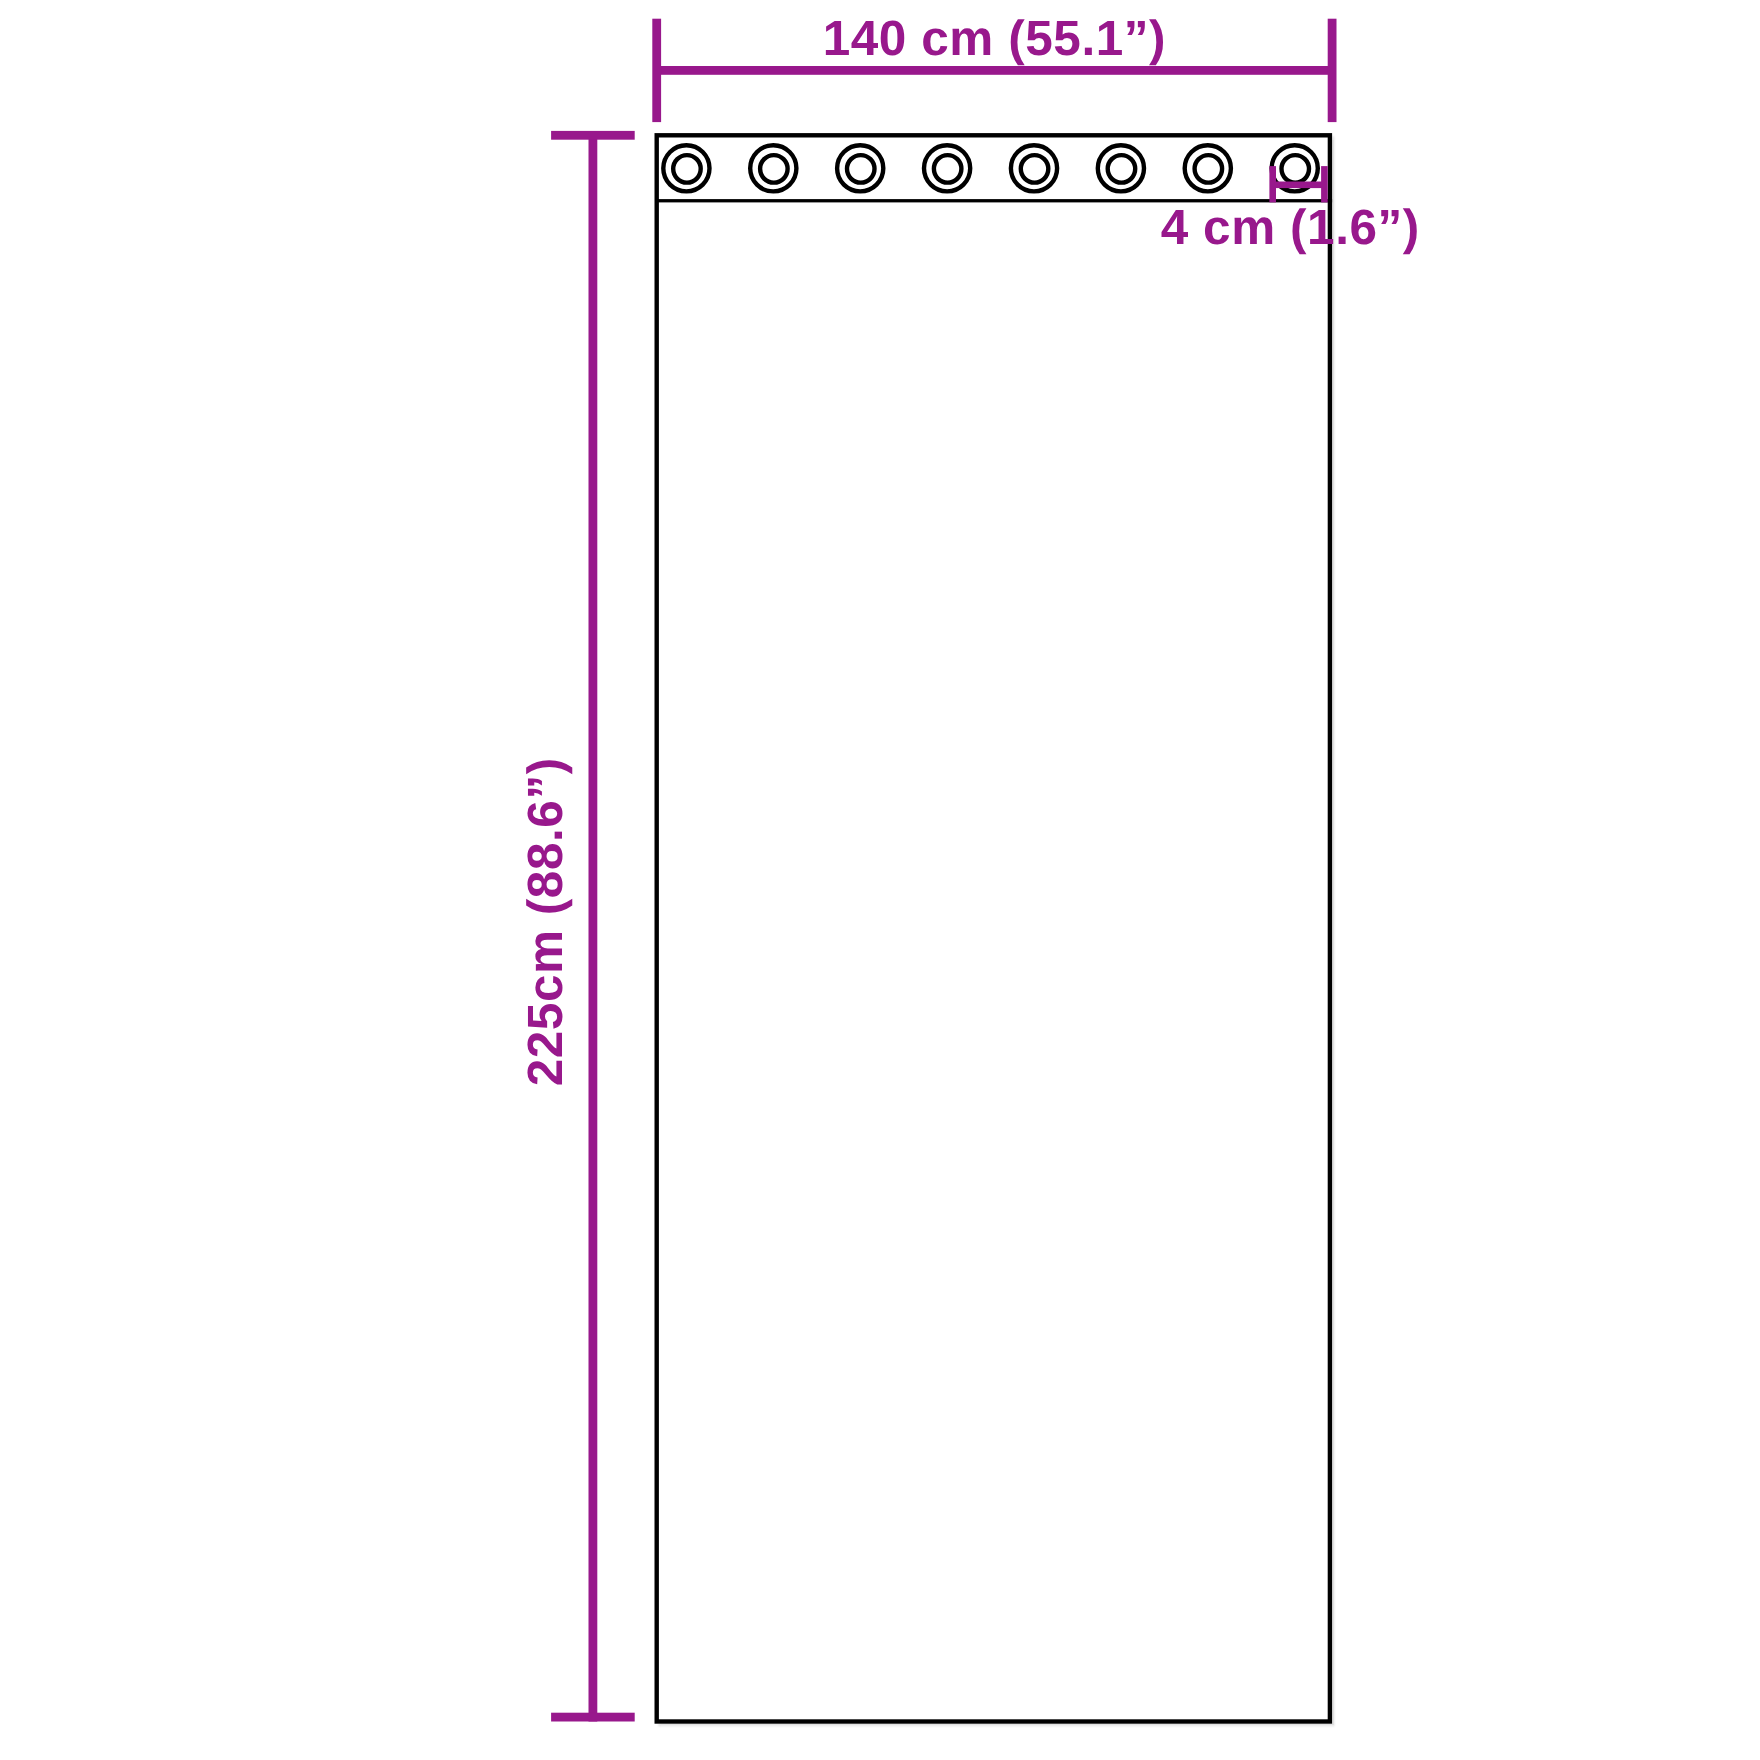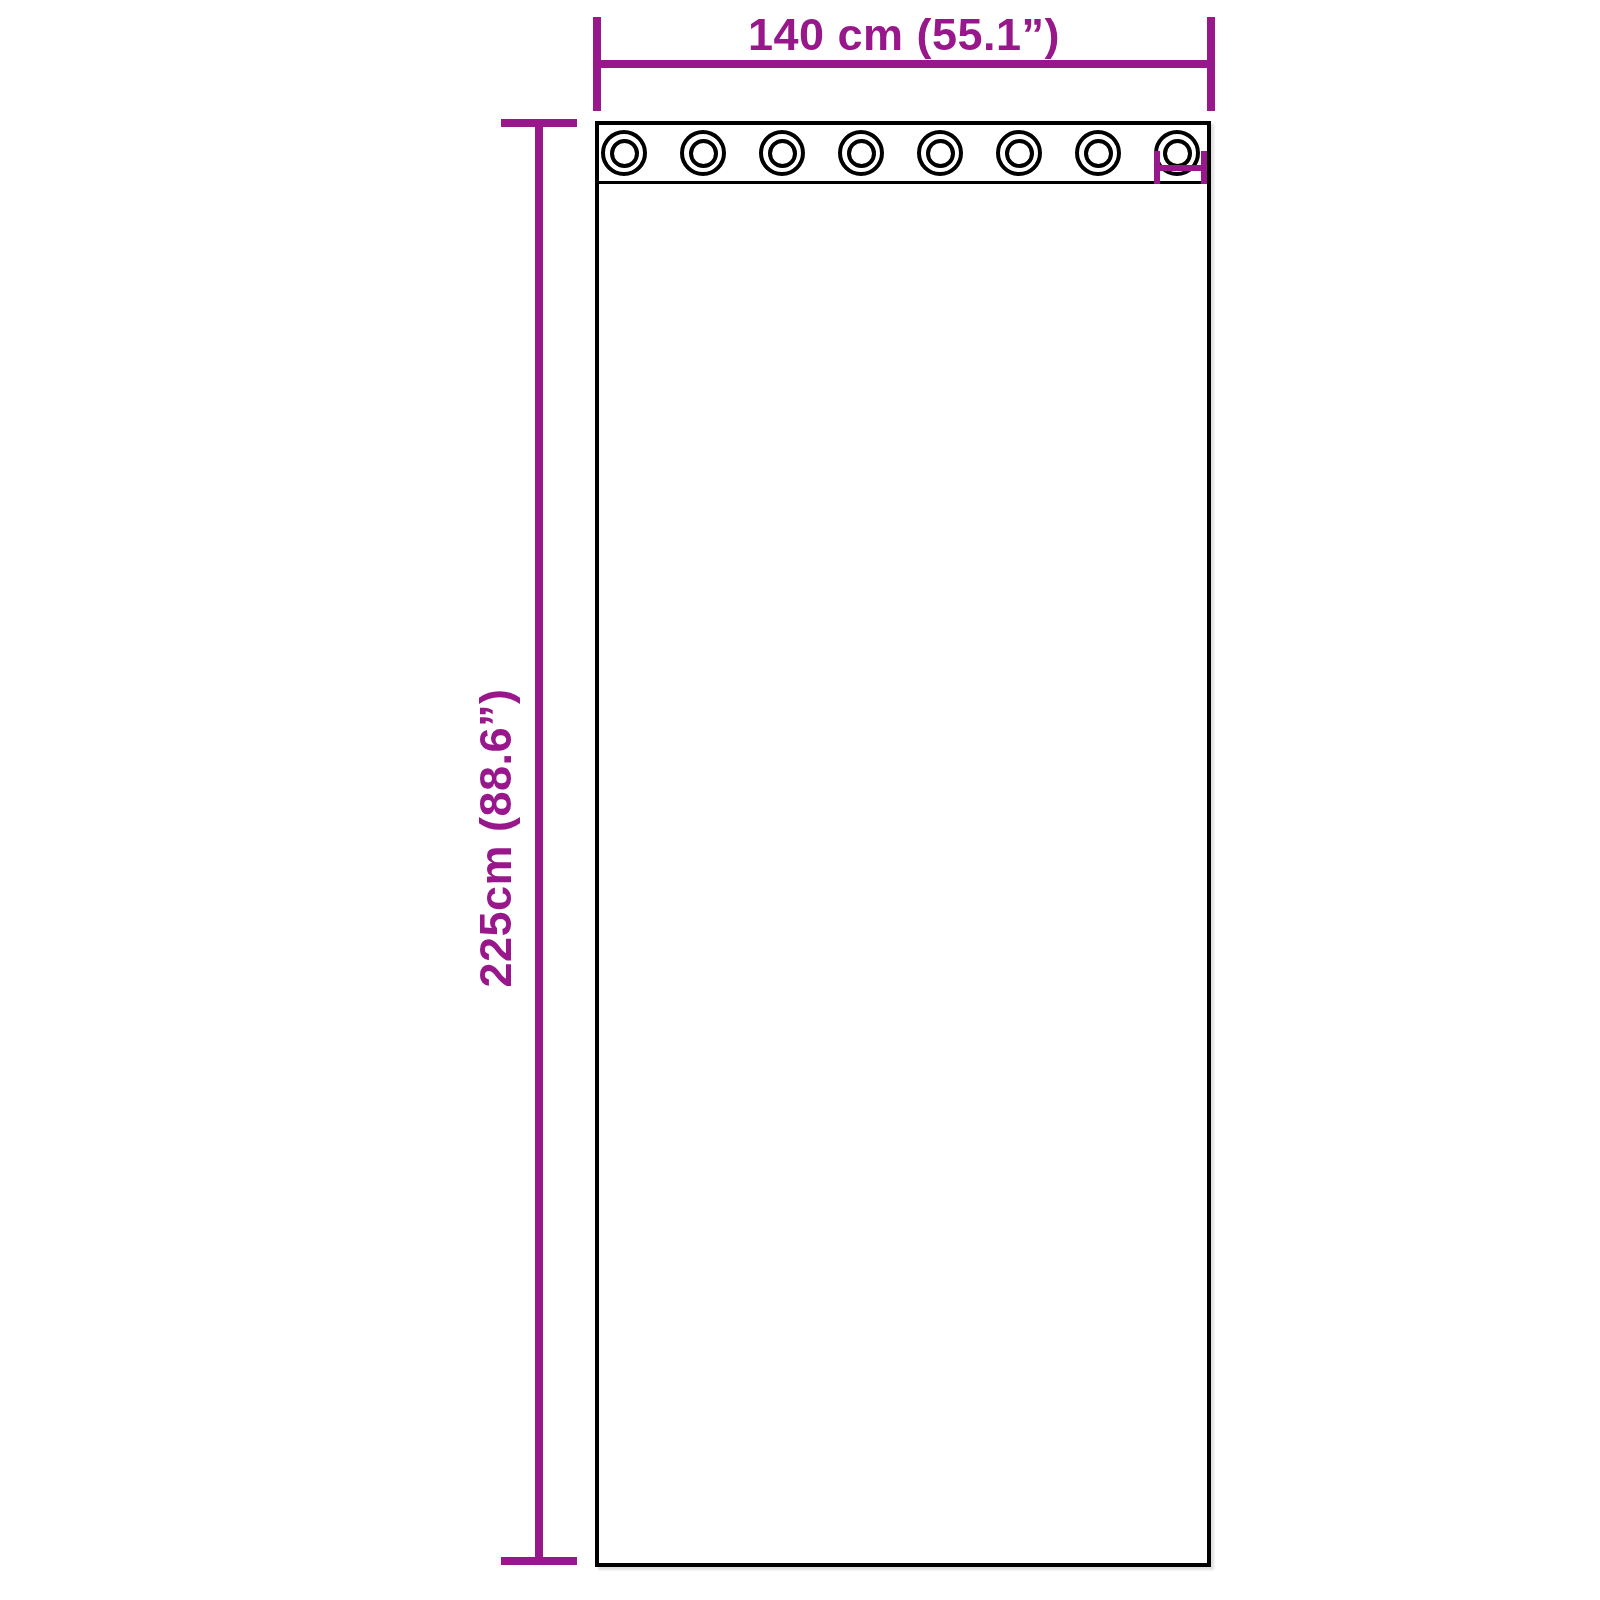--- a/index.html
+++ b/index.html
@@ -139,14 +139,15 @@
         <div class="grommet-inner"></div>
       </div>
       <div class="grommet">
         <div class="grommet-inner"></div>
       </div>
     </div>
 
   <div class="g-dim-line"></div>
   <div class="g-tick left"></div>
   <div class="g-tick right"></div>
+  <div class="dim-label grommet-label">4 cm (1.6”)</div>
 
 </div>
 
 </body></html>

